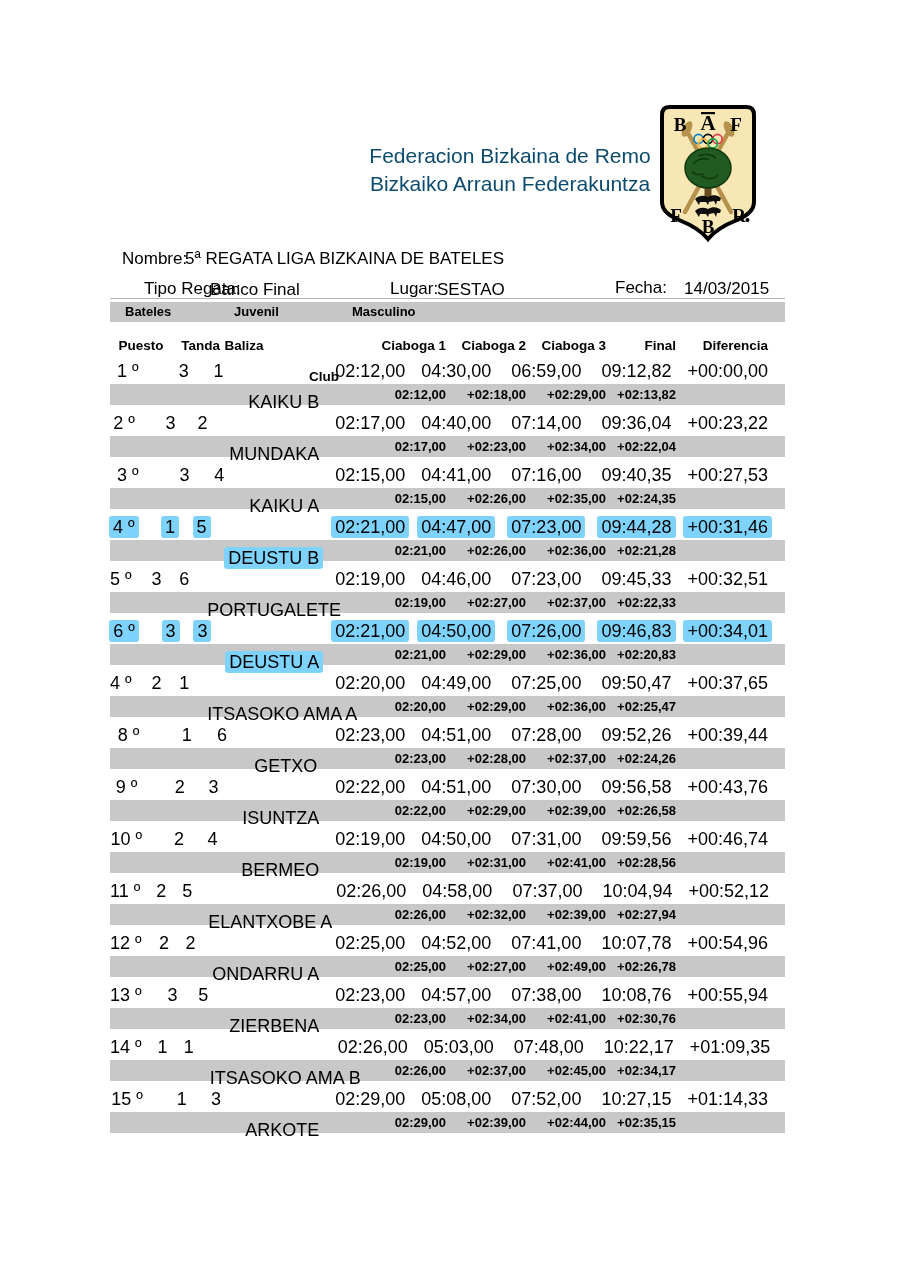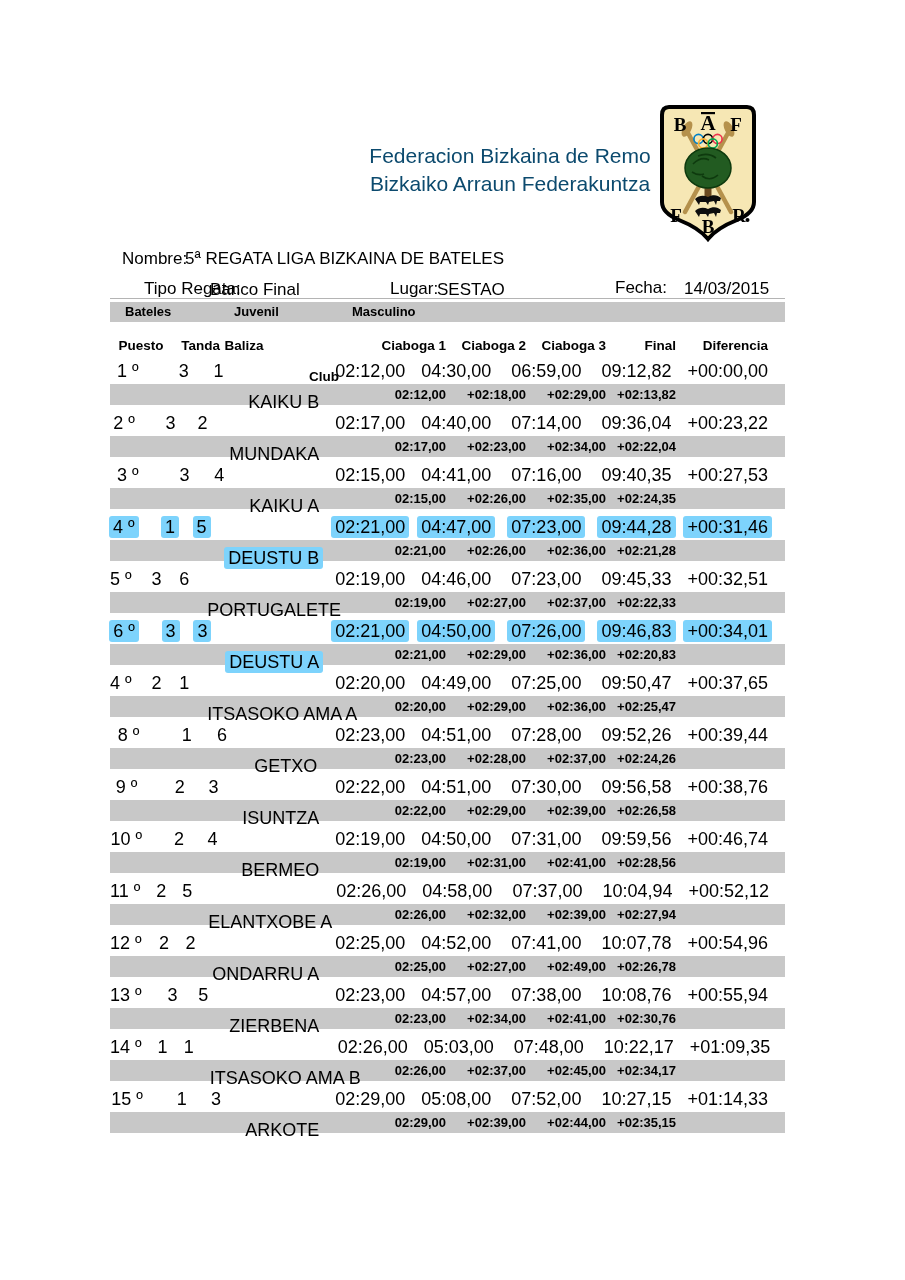--- a/index.html
+++ b/index.html
@@ -337,21 +337,21 @@
   <div>
     <div class="row main">
       <div class="cell c0"><span class="v">9 º</span></div>
       <div class="cell c1"><span class="v">2</span></div>
       <div class="cell c2"><span class="v">3</span></div>
       <div class="cell c3"><span class="v">ISUNTZA</span></div>
       <div class="cell c4"><span class="v">02:22,00</span></div>
       <div class="cell c5"><span class="v">04:51,00</span></div>
       <div class="cell c6"><span class="v">07:30,00</span></div>
       <div class="cell c7"><span class="v">09:56,58</span></div>
-      <div class="cell c8"><span class="v">+00:38,76</span></div>
+      <div class="cell c8"><span class="v">+00:43,76</span></div>
     </div>
     <div class="row splits">
       <div class="cell c0"></div>
       <div class="cell c1"></div>
       <div class="cell c2"></div>
       <div class="cell c3"></div>
       <div class="cell c4"><span class="sv">02:22,00</span></div>
       <div class="cell c5"><span class="sv">+02:29,00</span></div>
       <div class="cell c6"><span class="sv">+02:39,00</span></div>
       <div class="cell c7"><span class="sv">+02:26,58</span></div>

